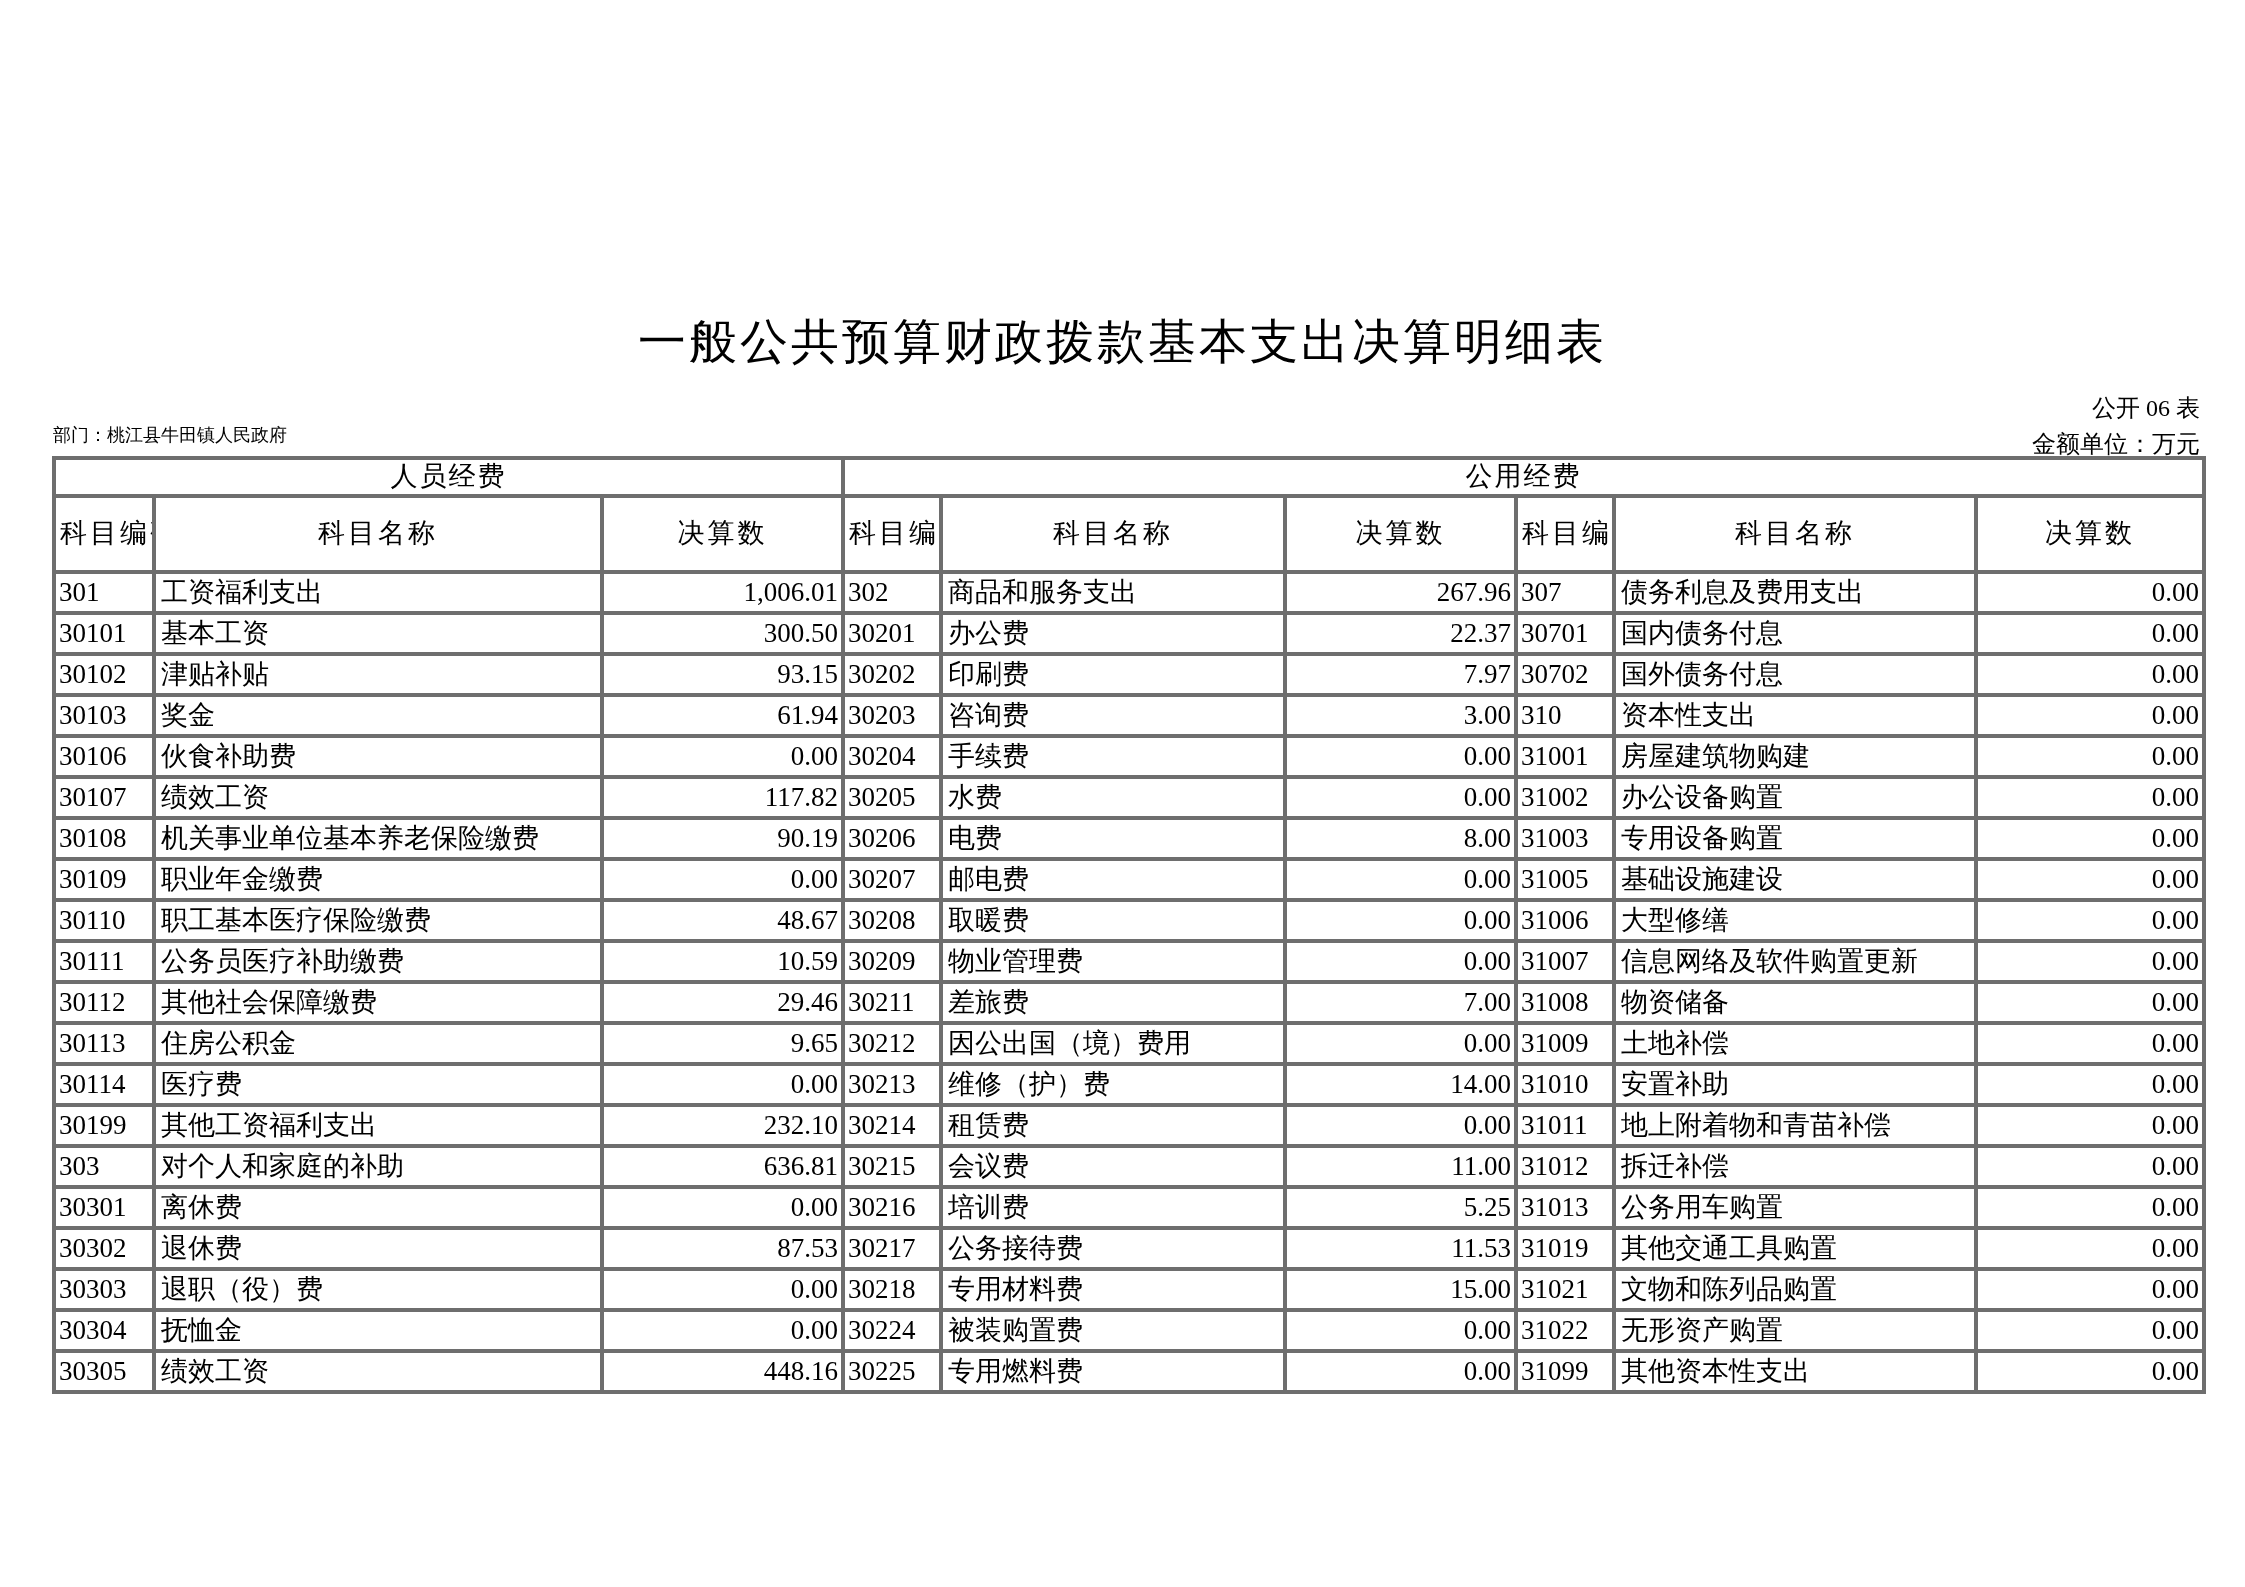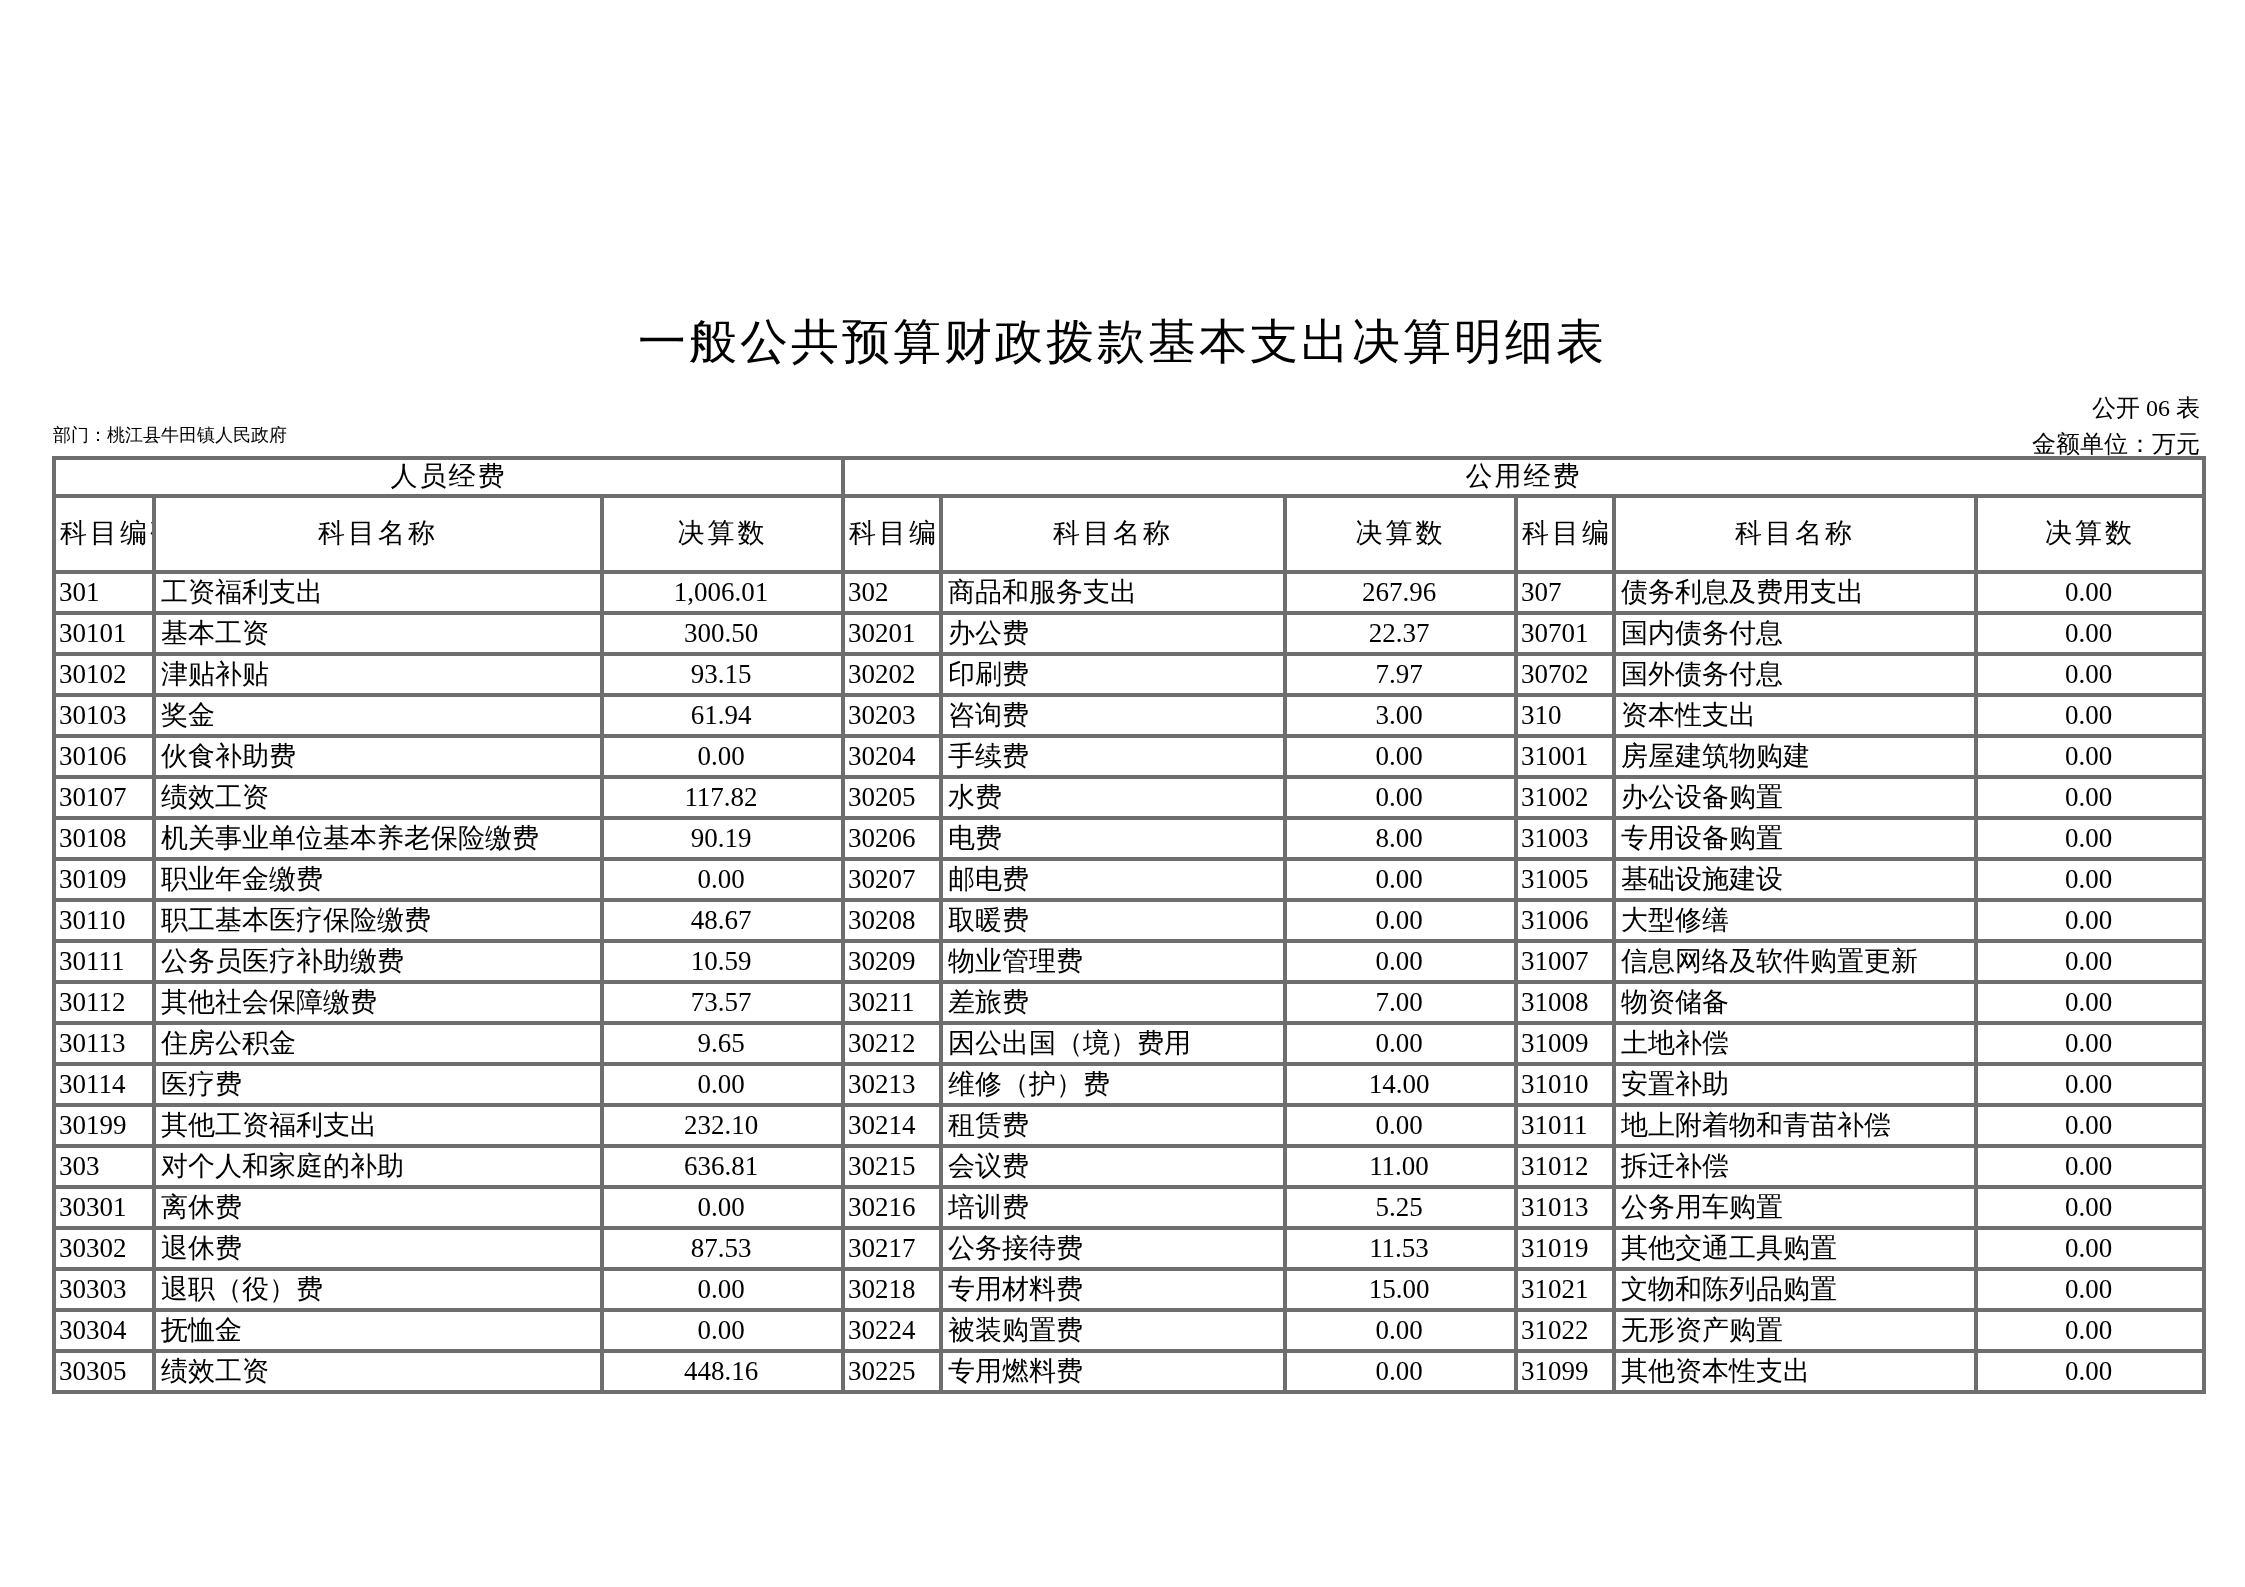--- a/index.html
+++ b/index.html
@@ -60,21 +60,21 @@
   th.col-header {
     height: 76px;
     text-align: center;
     letter-spacing: 3px;
     white-space: normal;
     padding: 0 4px;
   }
   td { height: 41px; }
   td.code  { text-align: left;  padding-left: 3px; }
   td.name  { text-align: left;  padding-left: 5px; white-space: normal; }
-  td.value { text-align: center; padding-right: 3px; }
+  td.value { text-align: right; padding-right: 3px; }
   .bold { font-weight: bold; }
 </style>
 </head>
 <body>
 
 <div class="page-title">一般公共预算财政拨款基本支出决算明细表</div>
 <div class="table-number">公开 06 表</div>
 <div class="department">部门：桃江县牛田镇人民政府</div>
 <div class="unit">金额单位：万元</div>
 
@@ -214,21 +214,21 @@
         <td class="code">30209</td>
         <td class="name">物业管理费</td>
         <td class="value">0.00</td>
         <td class="code">31007</td>
         <td class="name">信息网络及软件购置更新</td>
         <td class="value">0.00</td>
       </tr>
       <tr>
         <td class="code">30112</td>
         <td class="name">其他社会保障缴费</td>
-        <td class="value">73.57</td>
+        <td class="value">29.46</td>
         <td class="code">30211</td>
         <td class="name">差旅费</td>
         <td class="value">7.00</td>
         <td class="code">31008</td>
         <td class="name">物资储备</td>
         <td class="value">0.00</td>
       </tr>
       <tr>
         <td class="code">30113</td>
         <td class="name">住房公积金</td>

